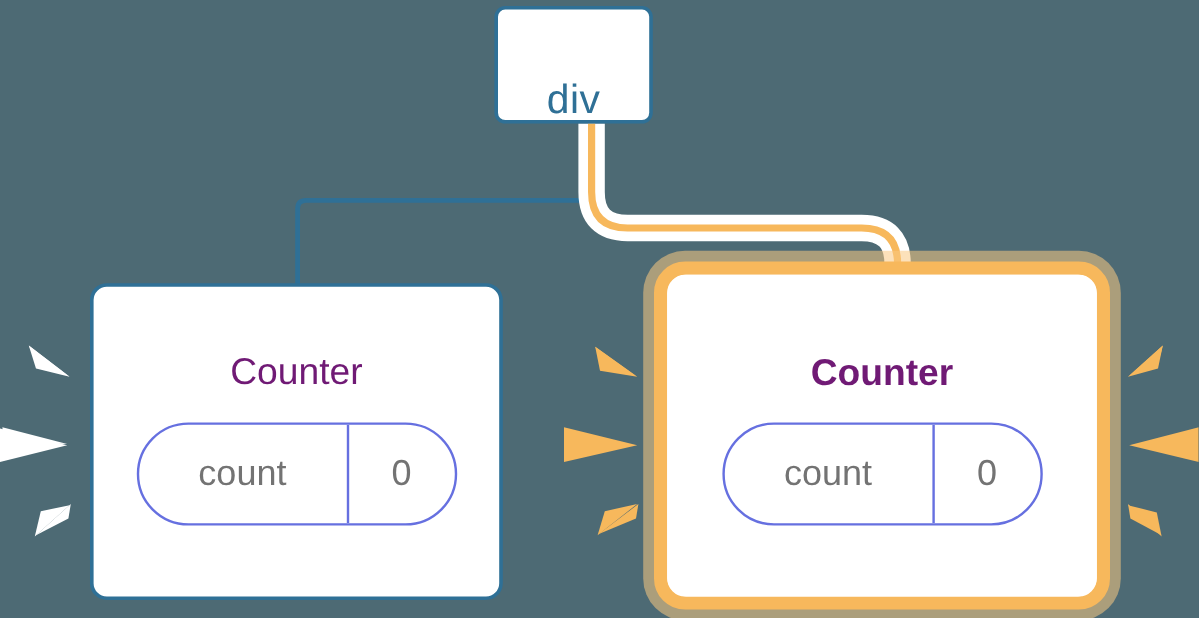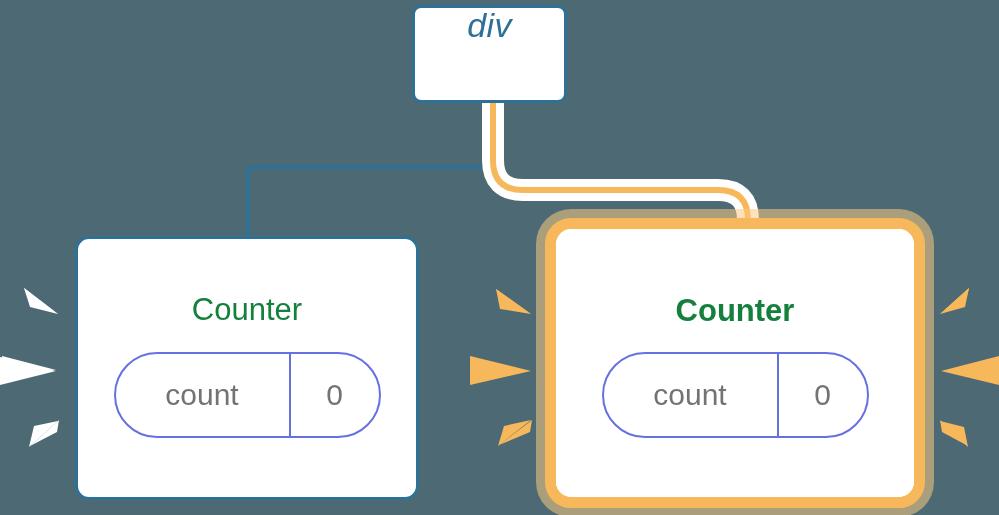--- a/index.html
+++ b/index.html
@@ -41,27 +41,26 @@
     box-sizing: border-box;
     display: flex;
     flex-direction: column;
     align-items: center;
     justify-content: flex-start;
   }
 
   .node-div {
     left: 412px;
     top: 5px;
-    width: 155px;
+    width: 132px;
     height: 98px;
     border: 3px solid #2f7096;
     border-radius: 9px;
-    justify-content: flex-start;
+    justify-content: flex-end;
     z-index: 4;
-    font-style: italic;
   }
   .node-div .node-title {
     font-size: 34px;
     color: #2f7096;
     font-weight: 400;
     letter-spacing: 0.4px;
     line-height: 1;
   }
 
   .node-counter-left {
@@ -90,21 +89,21 @@
     height: 100%;
     background: #ffffff;
     border-radius: 16px;
     display: flex;
     flex-direction: column;
     align-items: center;
   }
 
   .counter-title {
     font-size: 31px;
-    color: #15803d;
+    color: #701a75;
     line-height: 1;
   }
   .node-counter-left .counter-title {
     margin-top: 55px;
     font-weight: 400;
   }
   .node-counter-right .counter-title {
     margin-top: 66px;
     font-weight: 700;
   }

